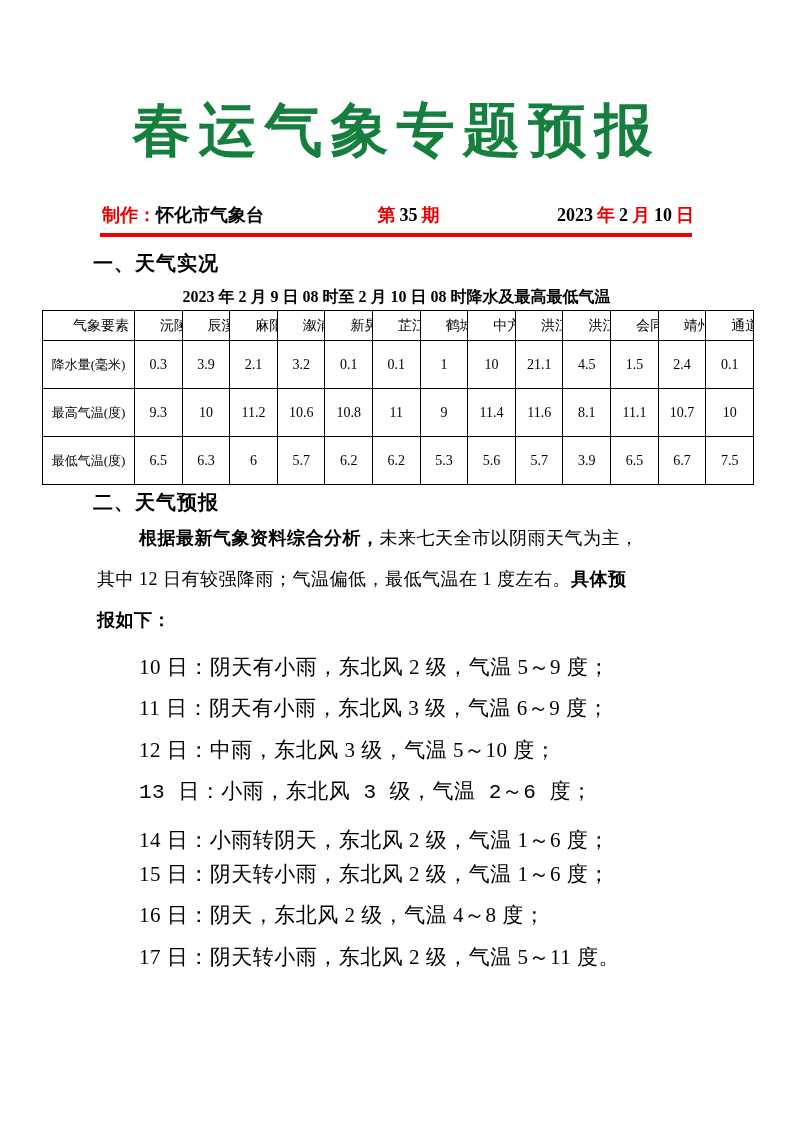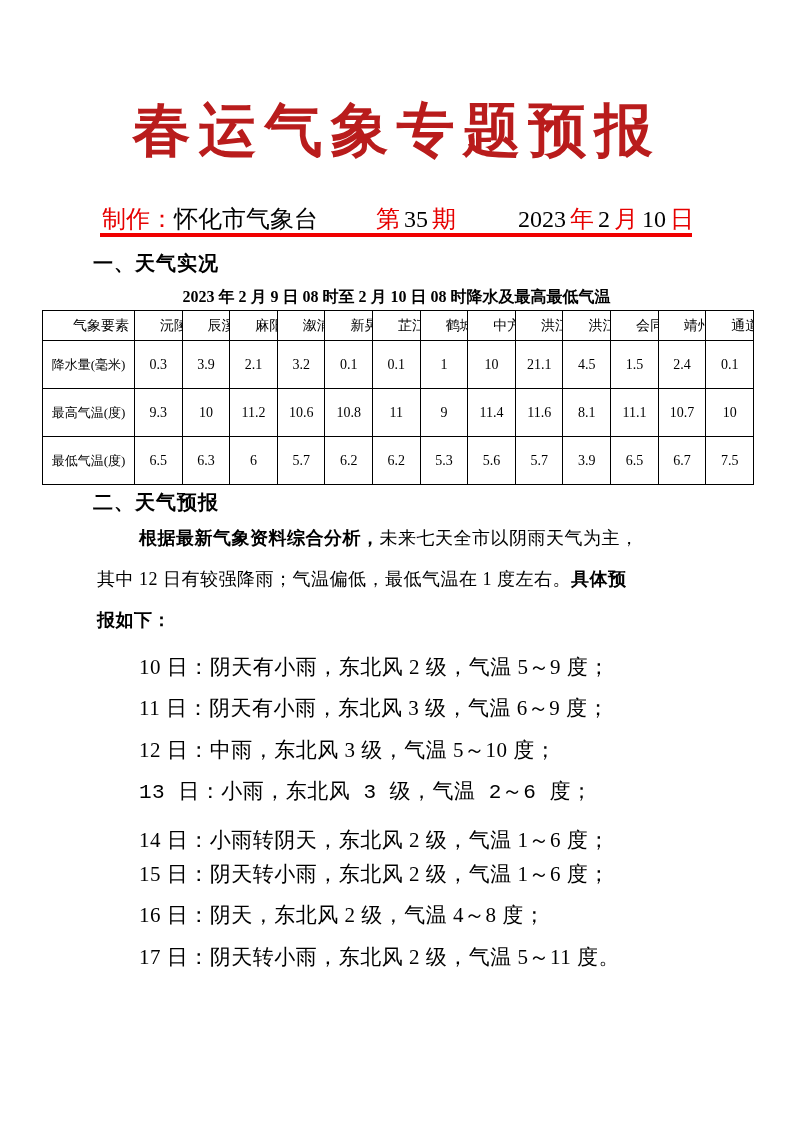--- a/index.html
+++ b/index.html
@@ -18,35 +18,35 @@
   .b { font-weight: bold; }
 
   .doc-title {
     position: absolute;
     top: 92px;
     left: 0;
     width: 100%;
     text-align: center;
     font-size: 58px;
     font-weight: bold;
-    color: #b91c1c;
+    color: #15803d;
     letter-spacing: 8px;
     font-family: "DejaVu Serif", "Liberation Serif", serif;
   }
 
   .meta-row {
     position: absolute;
     top: 203px;
     left: 102px;
     width: 592px;
     display: flex;
     justify-content: space-between;
     align-items: center;
-    font-size: 24px;
-    font-weight: normal;
+    font-size: 18px;
+    font-weight: bold;
   }
   .meta-row .num { margin: 0 4px; font-family: "Liberation Serif", serif; }
 
   .red-rule {
     position: absolute;
     top: 233px;
     left: 100px;
     width: 592px;
     height: 4px;
     background: #f00000;

